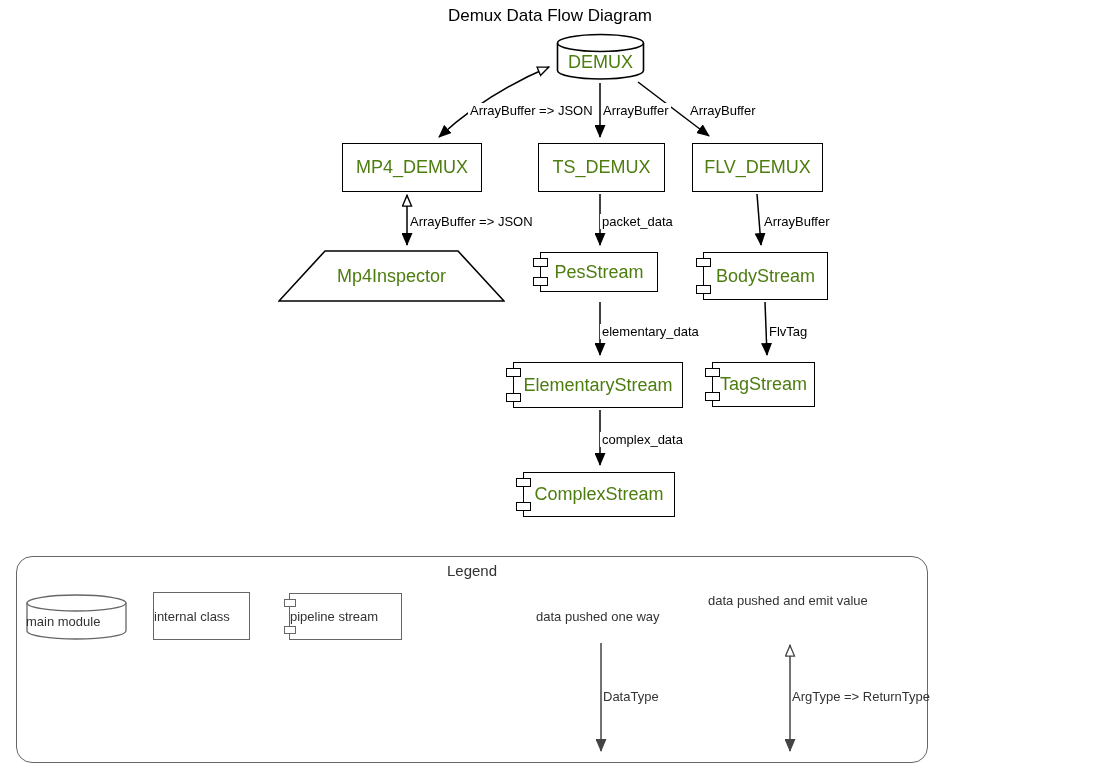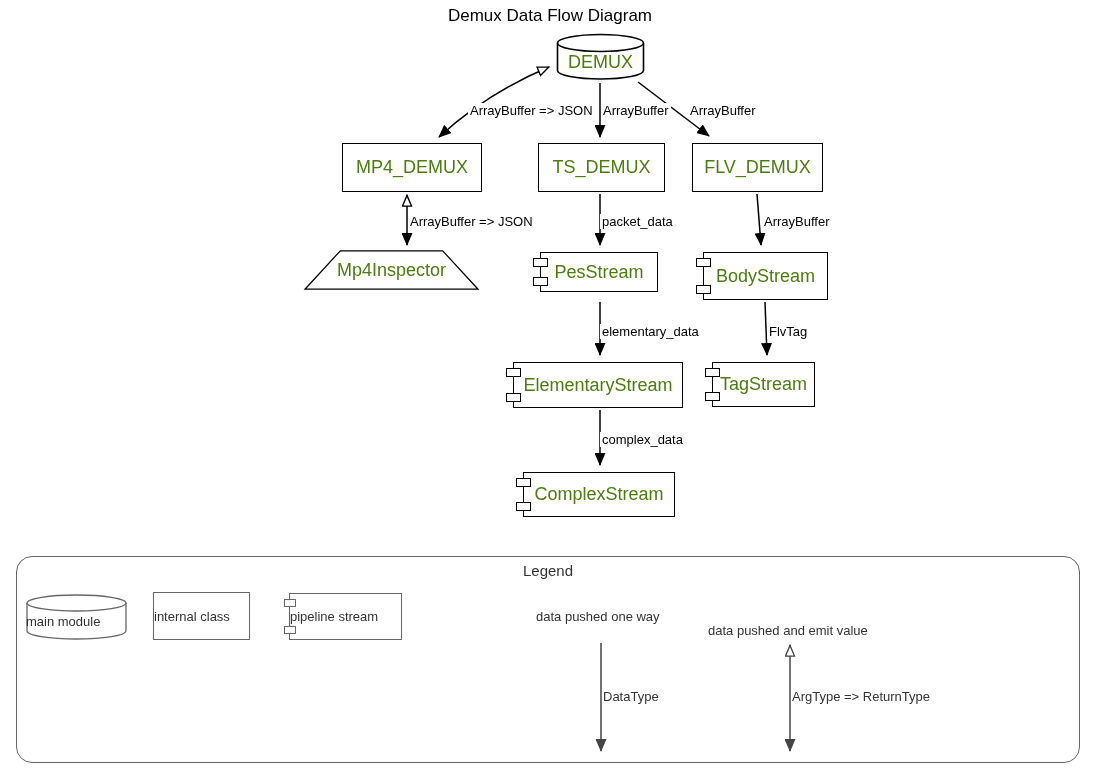--- a/index.html
+++ b/index.html
@@ -16,21 +16,21 @@
   .ctab{position:absolute;left:-8px;width:15px;height:9px;background:#fff;
         border:1.6px solid #000;box-sizing:border-box;}
   .ctab.t1{top:5px;} .ctab.t2{bottom:5px;}
   .shape{position:absolute;left:0;top:0;width:100%;height:100%;}
   .nl{position:relative;white-space:nowrap;}
   .cyl .nl{top:5px;}
   
   .el{position:absolute;font-size:13px;color:#000;background:#fff;
       padding:0 2px;white-space:nowrap;line-height:15px;}
   
-  .legend{position:absolute;left:16px;top:556px;width:1064px;height:207px;
+  .legend{position:absolute;left:16px;top:556px;width:912px;height:207px;
           border:1.6px solid var(--legend-stroke,#666);border-radius:16px;
           box-sizing:border-box;background:#fff;}
   .lg-title{position:absolute;left:0;top:5px;width:100%;text-align:center;
             font-size:15px;color:var(--legend-text,#333);}
   .lg-item{position:absolute;display:flex;align-items:center;
            font-size:13px;color:var(--legend-text,#333);box-sizing:border-box;}
   .lg-rect{border:1.3px solid var(--legend-stroke,#666);background:#fff;}
   .lg-tab{position:absolute;left:-6px;width:12px;height:8px;background:#fff;
           border:1.3px solid var(--legend-stroke,#666);box-sizing:border-box;}
   .lg-tab.t1{top:5px;} .lg-tab.t2{bottom:5px;}
@@ -75,21 +75,21 @@
   <div class="node rnode" style="left:342px;top:143px;width:140px;height:49px">
     <span class="nl">MP4_DEMUX</span>
   </div>
   <div class="node rnode" style="left:538px;top:143px;width:127px;height:49px">
     <span class="nl">TS_DEMUX</span>
   </div>
   <div class="node rnode" style="left:692px;top:143px;width:131px;height:49px">
     <span class="nl">FLV_DEMUX</span>
   </div>
 
-  <div class="node" style="left:278px;top:250px;width:227px;height:40px">
+  <div class="node" style="left:278px;top:250px;width:227px;height:52px">
     <svg class="shape" viewBox="0 0 227 52">
       <polygon points="47,1 180,1 226,51 1,51" fill="#fff" stroke="#000" stroke-width="1.6"></polygon>
     </svg>
     <span class="nl">Mp4Inspector</span>
   </div>
 
   <div class="node cnode" style="left:540px;top:252px;width:118px;height:40px">
     <span class="ctab t1"></span>
     <span class="ctab t2"></span>
     <span class="nl">PesStream</span>
@@ -141,21 +141,21 @@
     </div>
 
     <div class="lg-item lg-rect" style="left:272px;top:36px;width:113px;height:47px">
       <span class="lg-tab t1"></span>
       <span class="lg-tab t2"></span>
       <span class="nl">pipeline stream</span>
     </div>
 
 
     <span class="lg-text" style="left:519px;top:52px">data pushed one way</span>
-    <span class="lg-text" style="left:691px;top:66px">data pushed and emit value</span>
+    <span class="lg-text" style="left:691px;top:36px">data pushed and emit value</span>
 
     <svg class="layer" width="1064" height="207" style="left:0;top:0">
       <defs>
         <marker id="lg-solid" viewBox="0 0 13 11" refX="12" refY="5.5" markerWidth="13" markerHeight="11" markerUnits="userSpaceOnUse" orient="auto-start-reverse">
           <path d="M0,0 L13,5.5 L0,11 Z" fill="#444"></path>
         </marker>
         <marker id="lg-open" viewBox="0 0 13 11" refX="12" refY="5.5" markerWidth="13" markerHeight="11" markerUnits="userSpaceOnUse" orient="auto-start-reverse">
           <path d="M0.9,1 L11.6,5.5 L0.9,10 Z" fill="#fff" stroke="#444" stroke-width="1.3"></path>
         </marker>
       </defs>

